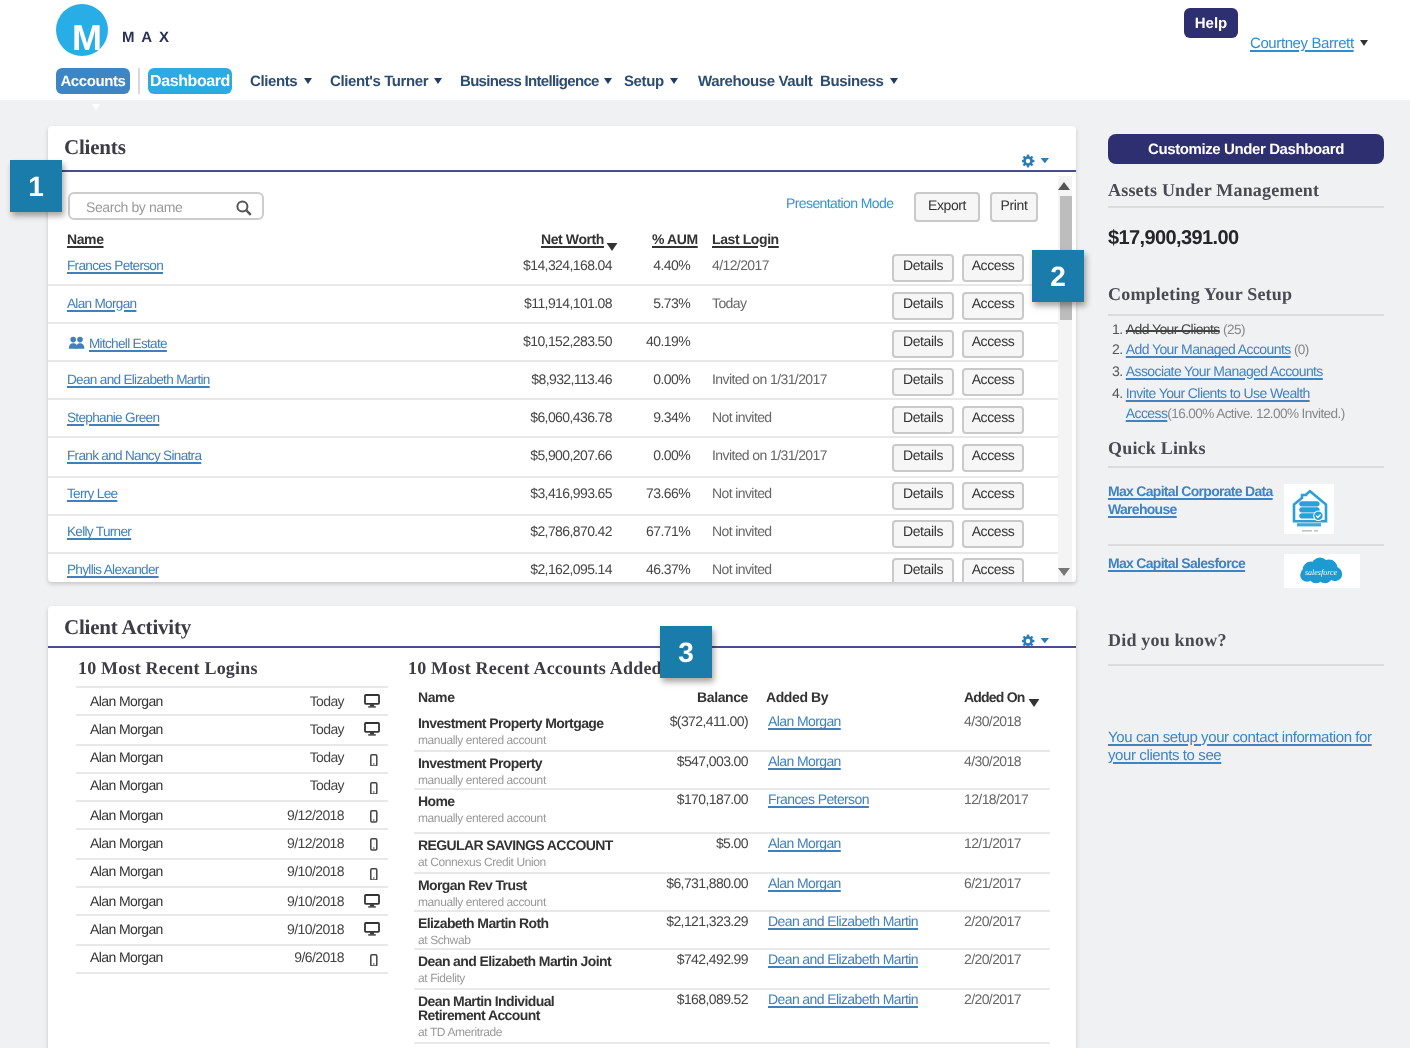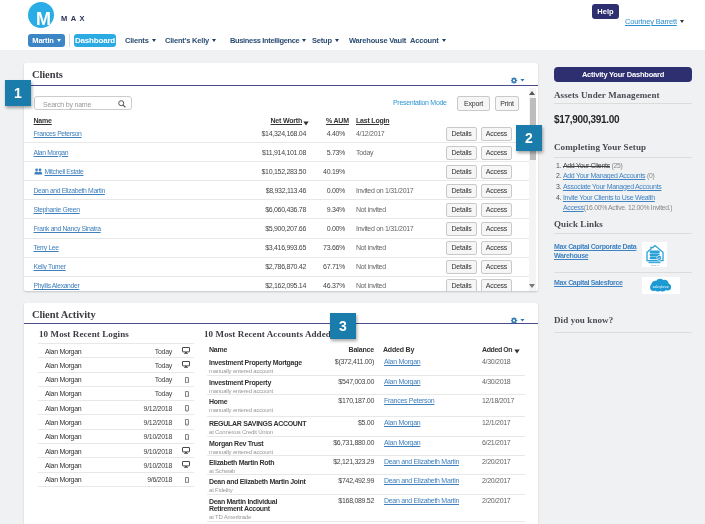--- a/index.html
+++ b/index.html
@@ -90,29 +90,29 @@
   <div id="topbar">
     <div id="logoc">
         <span>M</span>
       </div>
     <span class="max">MAX</span>
       <span class="cap">CAPITAL</span>
     <div id="help">Help</div>
     <span id="user">Courtney Barrett</span>
   </div>
   <div id="nav">
-    <div class="navbtn" id="adv">Martin</div>
+    <div class="navbtn" id="adv">Accounts</div>
     <div id="navsep"></div>
     <div class="navbtn" id="dash">Dashboard</div>
     <span class="navlnk dd" style="left:125px">Clients</span>
-    <span class="navlnk dd" style="left:165px">Client's Kelly</span>
+    <span class="navlnk dd" style="left:165px">Client's Turner</span>
     <span class="navlnk dd" style="left:230px;letter-spacing:-0.35px">Business Intelligence</span>
     <span class="navlnk dd" style="left:312px">Setup</span>
     <span class="navlnk" style="left:349px">Warehouse Vault</span>
-    <span class="navlnk dd" style="left:410px">Account</span>
+    <span class="navlnk dd" style="left:410px">Business</span>
   </div>
 
   <div class="panel" id="clients">
     <div class="ptitle">Clients</div>
     <svg class="gear" style="left:487px;top:14px" width="14" height="7" viewBox="0 0 14 7">
       <g fill="#2e7cb4">
           <circle cx="3" cy="3.5" r="2.4"></circle>
       <rect x="2.4" y="0.3" width="1.2" height="6.4"></rect>
           <rect x="-0.2" y="2.9" width="6.4" height="1.2"></rect>
       <rect x="2.4" y="0.3" width="1.2" height="6.4" transform="rotate(45 3 3.5)"></rect>
@@ -390,21 +390,21 @@
         <div class="arow" style="top:192px;height:27px">
           <span class="an" style="width:92px">Dean Martin Individual Retirement Account</span>
           <span class="as" style="top:18.5px">at TD Ameritrade</span>
           <span class="ab">$168,089.52</span>
           <span class="aby">Dean and Elizabeth Martin</span>
           <span class="ao">2/20/2017</span>
         </div>
       </div>
   </div>
 
-  <div id="custbtn">Activity Your Dashboard</div>
+  <div id="custbtn">Customize Under Dashboard</div>
   <div class="sh" style="top:90px">Assets Under Management</div>
   <div class="shr" style="top:103px"></div>
   <div id="aum">$17,900,391.00</div>
   <div class="sh" style="top:142px">Completing Your Setup</div>
   <div class="shr" style="top:157px"></div>
   <div class="setup" style="top:161.5px">1.&nbsp;<span class="strike">Add Your Clients</span> <span class="sgray">(25)</span></div>
   <div class="setup" style="top:172px">2.&nbsp;<a>Add Your Managed Accounts</a> <span class="sgray">(0)</span></div>
   <div class="setup" style="top:182.5px">3.&nbsp;<a>Associate Your Managed Accounts</a></div>
   <div class="setup" style="top:193px;line-height:10px">4.&nbsp;<a>Invite Your Clients to Use Wealth</a><br><span style="visibility:hidden">4.&nbsp;</span><a>Access</a><span class="sgray">(16.00% Active. 12.00% Invited.)</span></div>
   <div class="sh" style="top:219px">Quick Links</div>
@@ -435,17 +435,18 @@
         <circle cx="25.5" cy="10" r="3.6"></circle>
         <circle cx="11.5" cy="10.5" r="3.4"></circle>
         <circle cx="16" cy="10.8" r="3.8"></circle>
         <circle cx="20.5" cy="10.8" r="3.8"></circle>
       </g>
       <text x="18.5" y="10.5" text-anchor="middle" font-size="4" fill="#fff" font-family="Liberation Serif,serif" font-style="italic">salesforce</text>
       </svg>
   </div>
   <div class="sh" style="top:315px">Did you know?</div>
   <div class="shr" style="top:331.5px"></div>
+  <div class="dyk" style="top:363.5px">You can setup your contact information for<br>your clients to see</div>
 
   <div class="note" style="left:5px;top:80px">1</div>
   <div class="note" style="left:516px;top:125px">2</div>
   <div class="note" style="left:330px;top:313px">3</div>
 </div>
 
 </body></html>

